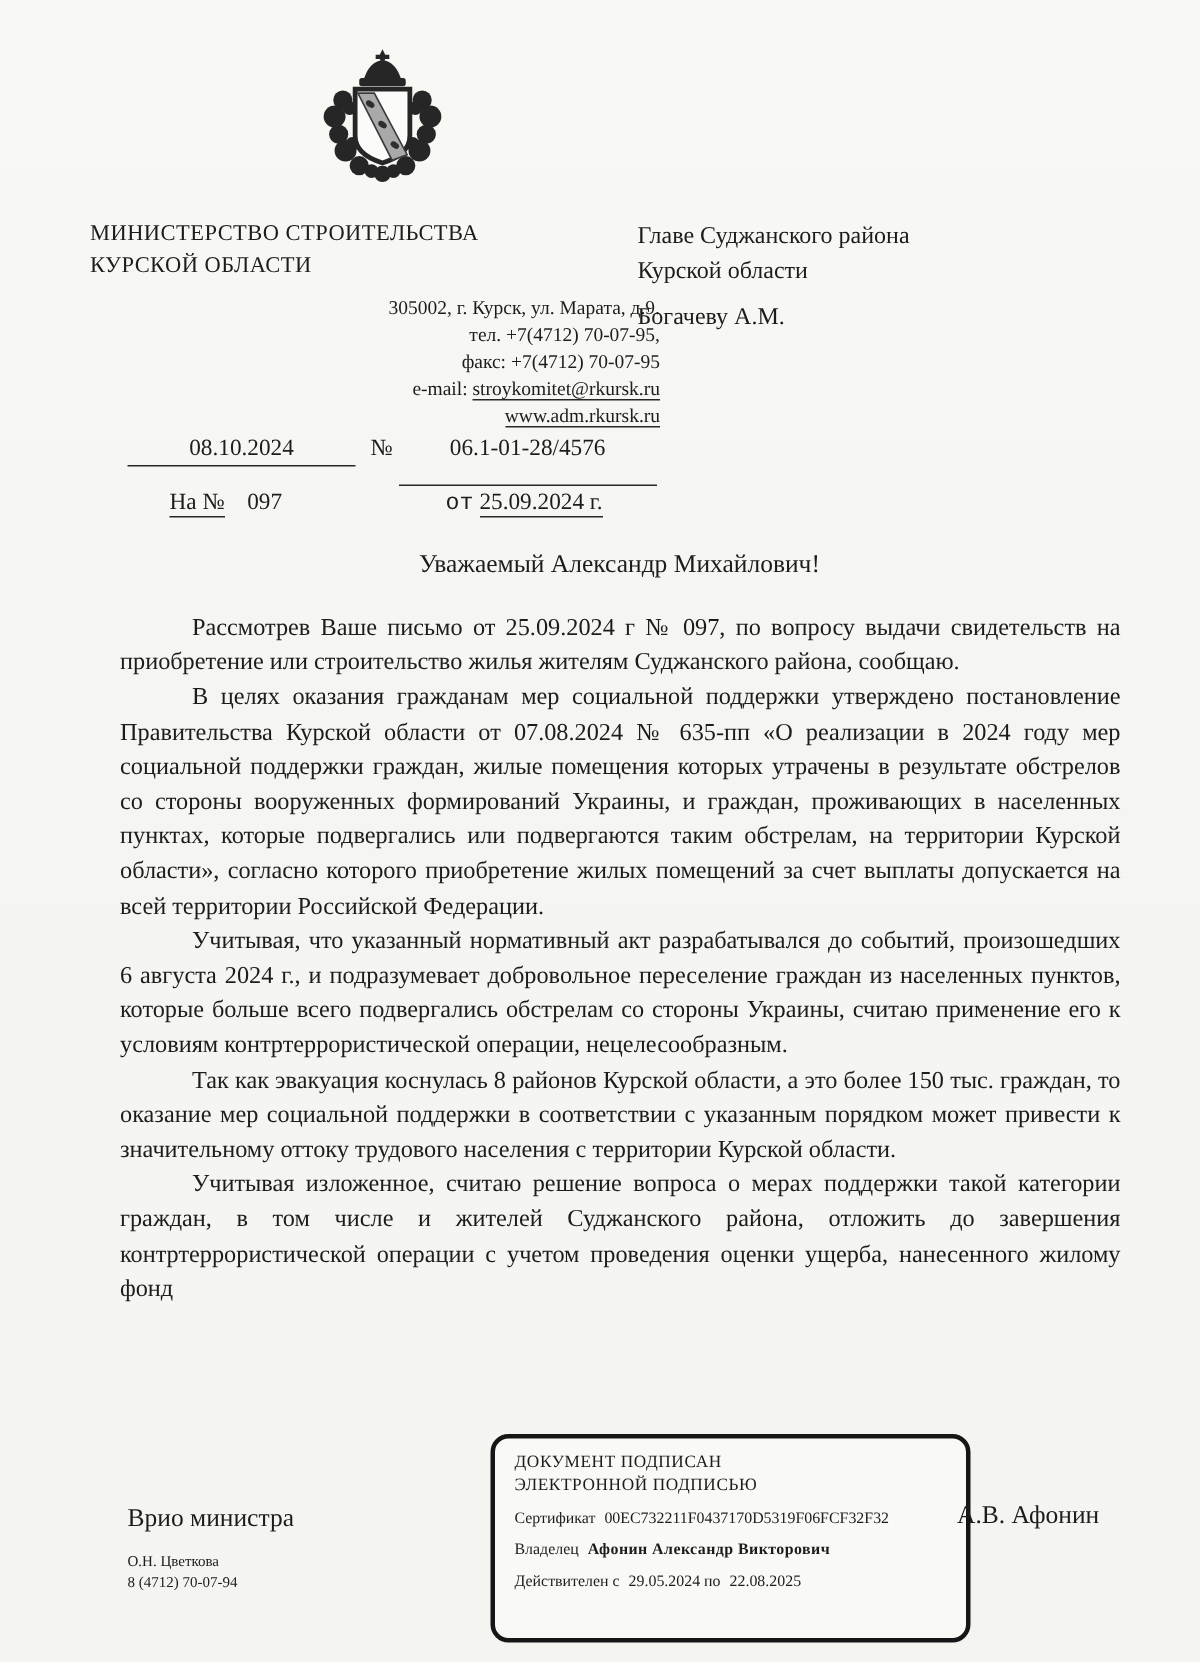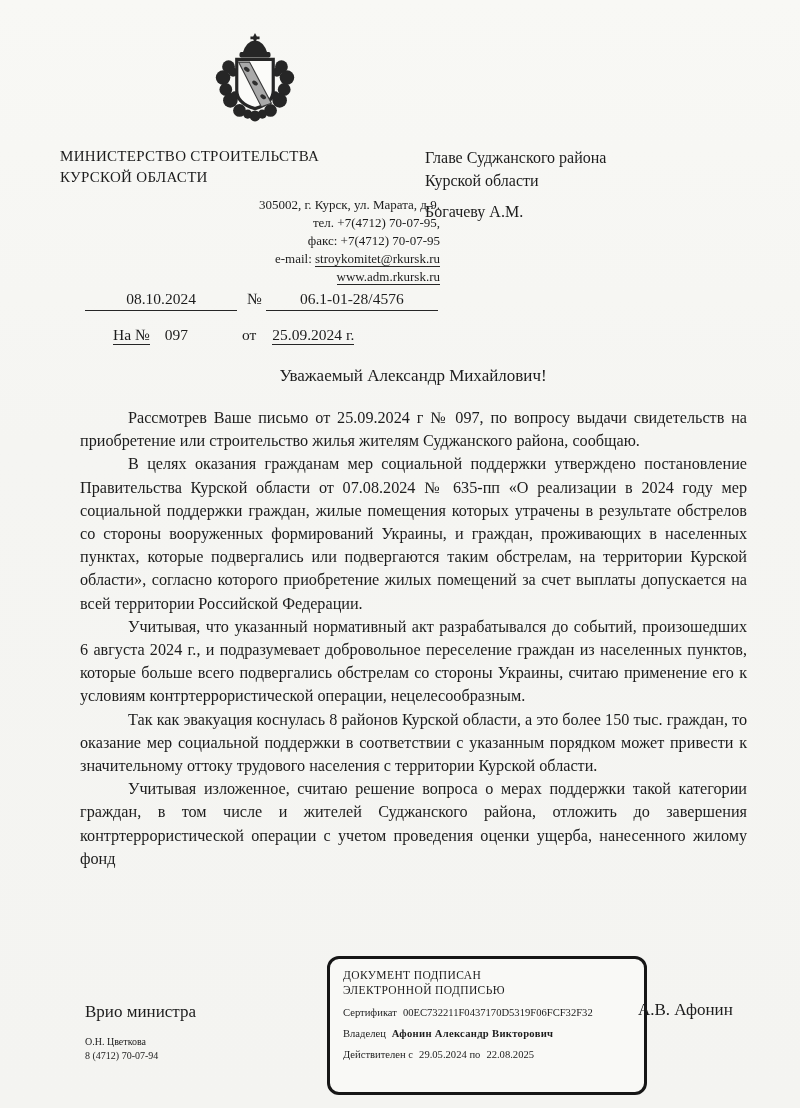--- a/index.html
+++ b/index.html
@@ -21,26 +21,26 @@
     font-size:13px;line-height:18px;}
   .u{border-bottom:1px solid #262626;}
   
   .addressee{position:absolute;left:425px;top:146px;width:350px;text-align:left;
     font-size:16px;line-height:23px;}
   .addressee .to-name{margin-top:8px;}
   
   .ref1{position:absolute;left:85px;top:290px;font-size:15.5px;white-space:nowrap;}
   .ref1 .date{display:inline-block;width:152px;text-align:center;border-bottom:1px solid #262626;padding-bottom:2px;}
   .ref1 .nsign{display:inline-block;margin:0 4px 0 10px;}
-  .ref1 .number{display:inline-block;width:172px;text-align:center;border-bottom:1px solid #262626;padding-bottom:2px;}
+  .ref1 .number{display:inline-block;width:172px;text-align:center;border-bottom:1px solid #262626;padding-bottom:15px;}
   .ref2{position:absolute;left:113px;top:326px;font-size:15.5px;white-space:nowrap;}
   .ref2 .onnum{border-bottom:1px solid #262626;padding-bottom:1px;}
   .ref2 .replynum{margin-left:15px;}
-  .ref2 .fromlbl{margin-left:54px;}
-  .ref2 .replydate{border-bottom:1px solid #262626;padding-bottom:1px;margin-left:16px;}
+  .ref2 .fromlbl{margin-left:109px;font-family:Liberation Mono, monospace;}
+  .ref2 .replydate{border-bottom:1px solid #262626;padding-bottom:1px;margin-left:4px;}
   
   .salutation{position:absolute;left:80px;top:366px;width:666px;text-align:center;font-size:17px;}
   .body-text{position:absolute;left:80px;top:407px;width:667px;
     font-size:16.2px;line-height:23.2px;text-align:justify;}
   .body-text p{margin:0;text-indent:48px;}
   
   .sig-position{position:absolute;left:85px;top:1002px;font-size:17px;}
   .executor{position:absolute;left:85px;top:1035px;font-size:10px;line-height:14px;}
   .signer-name{position:absolute;left:638px;top:1000px;font-size:17px;}
   

